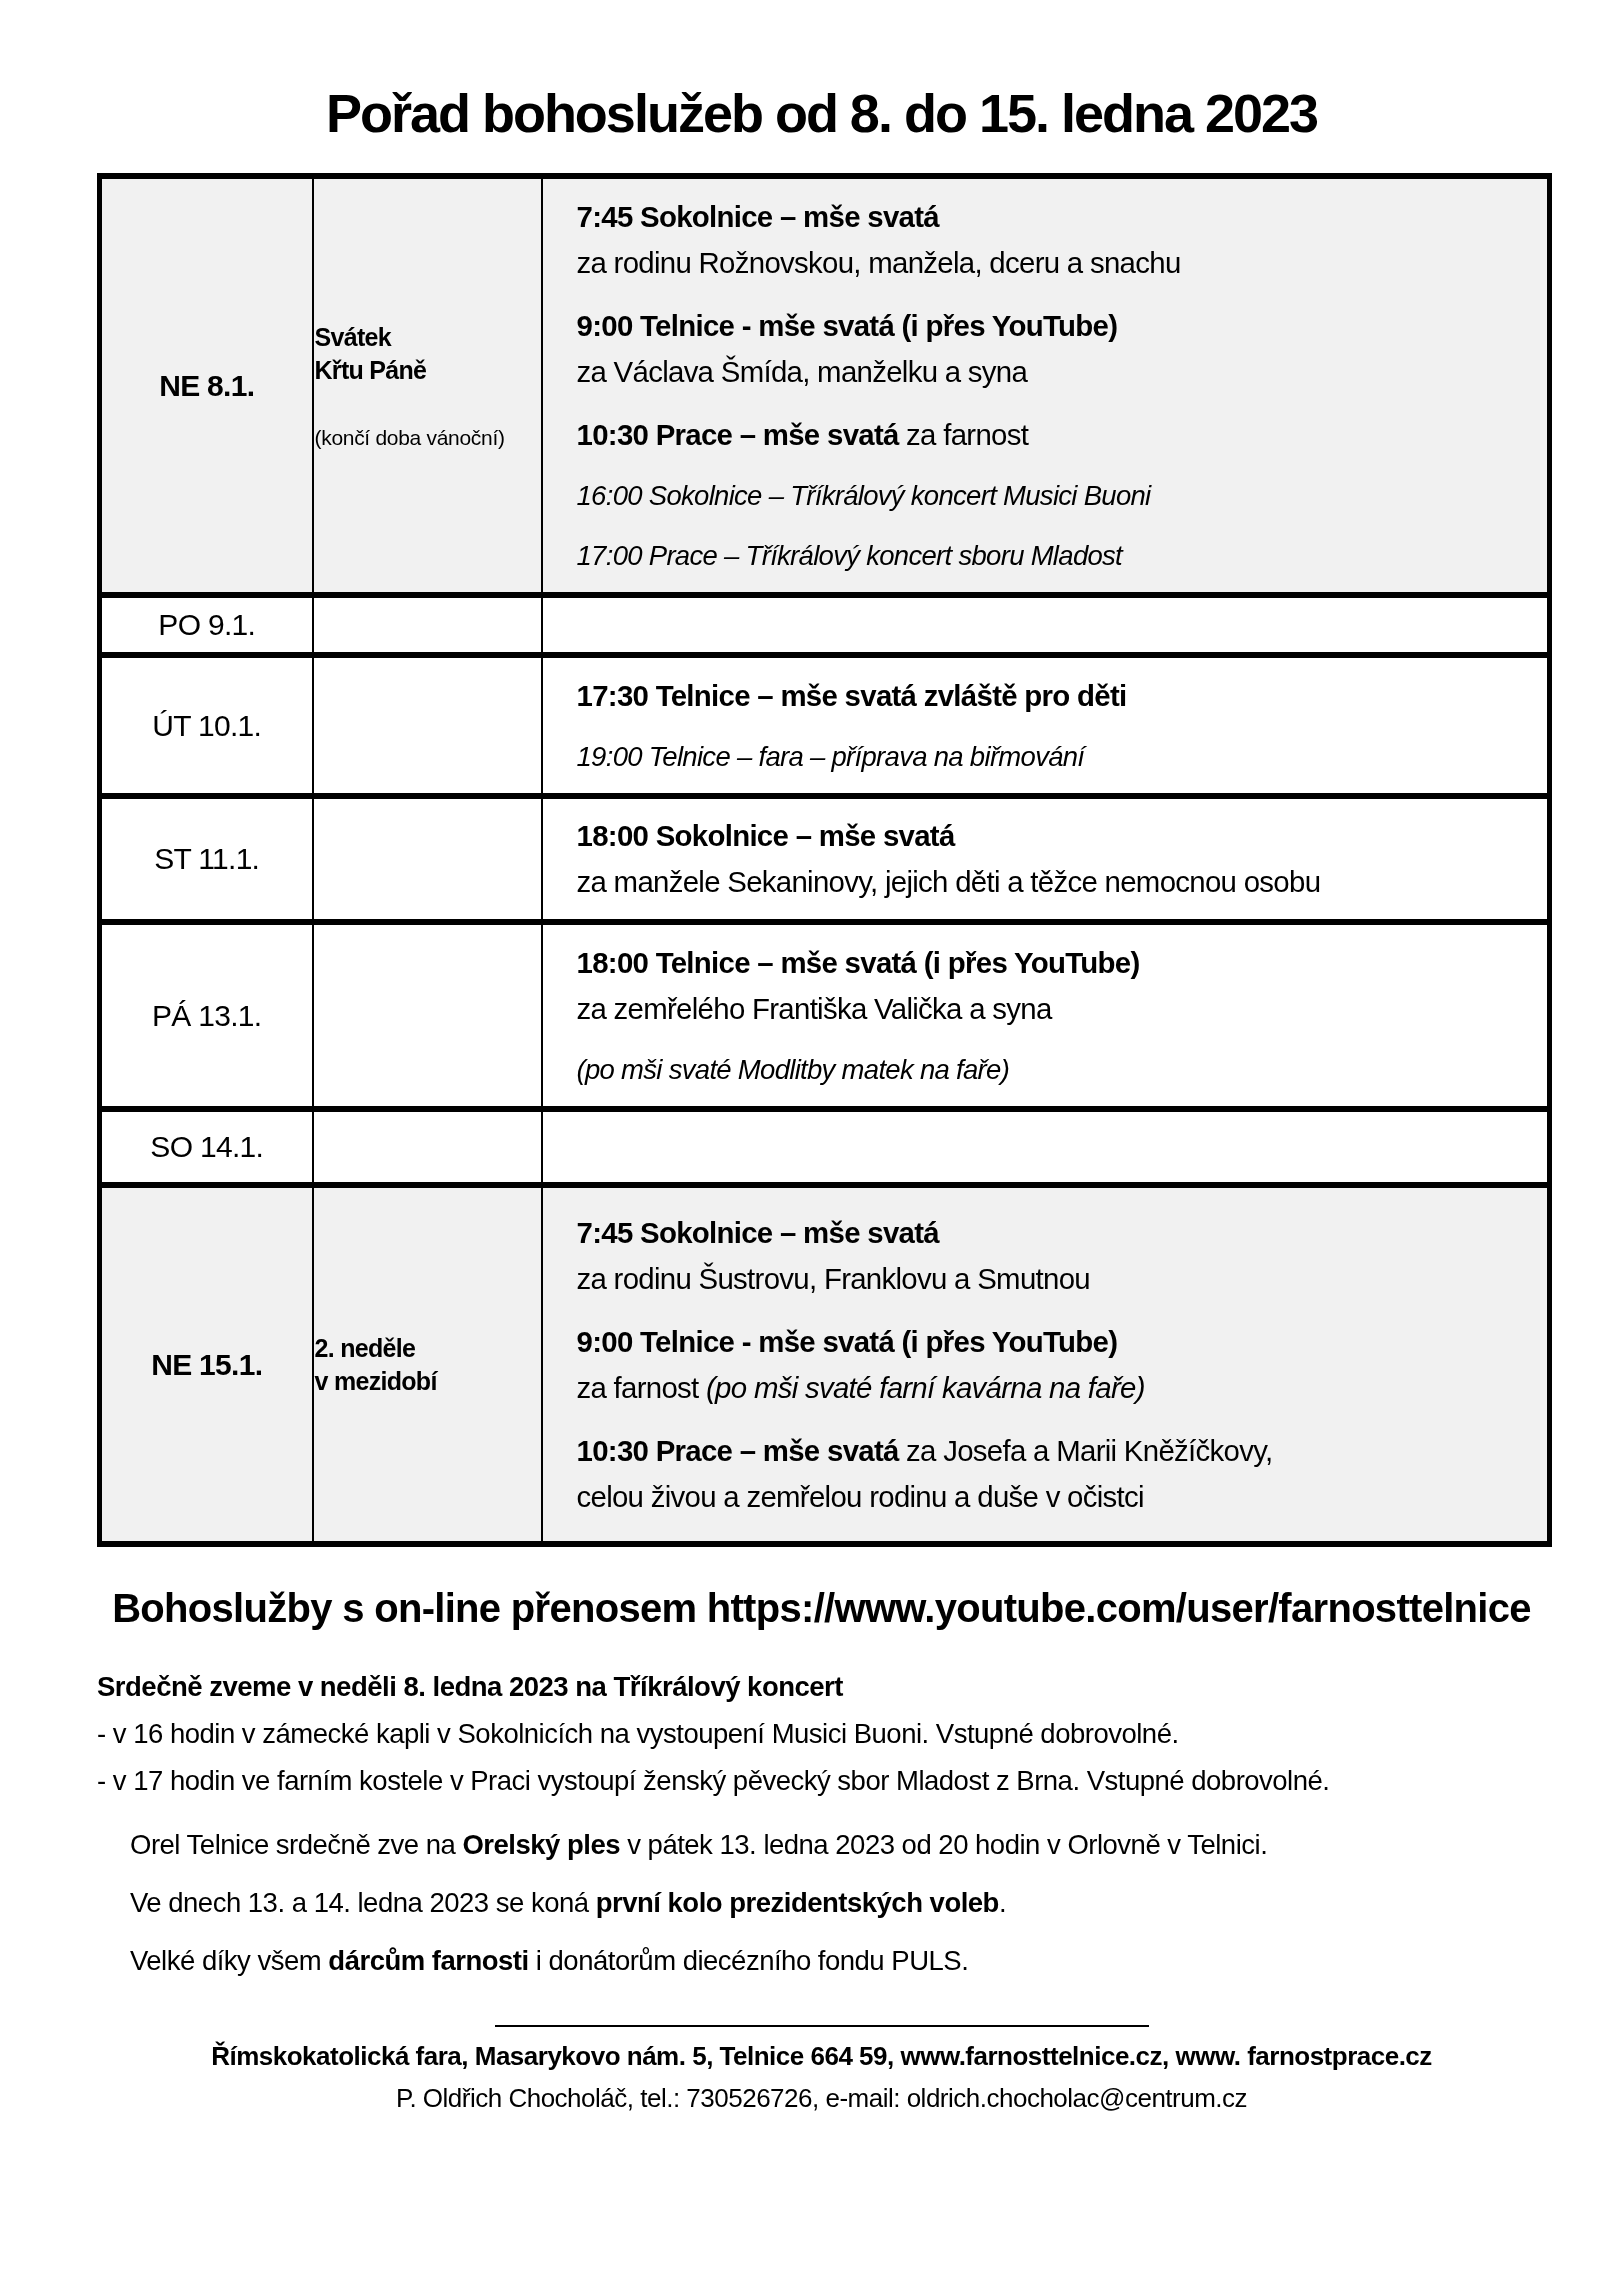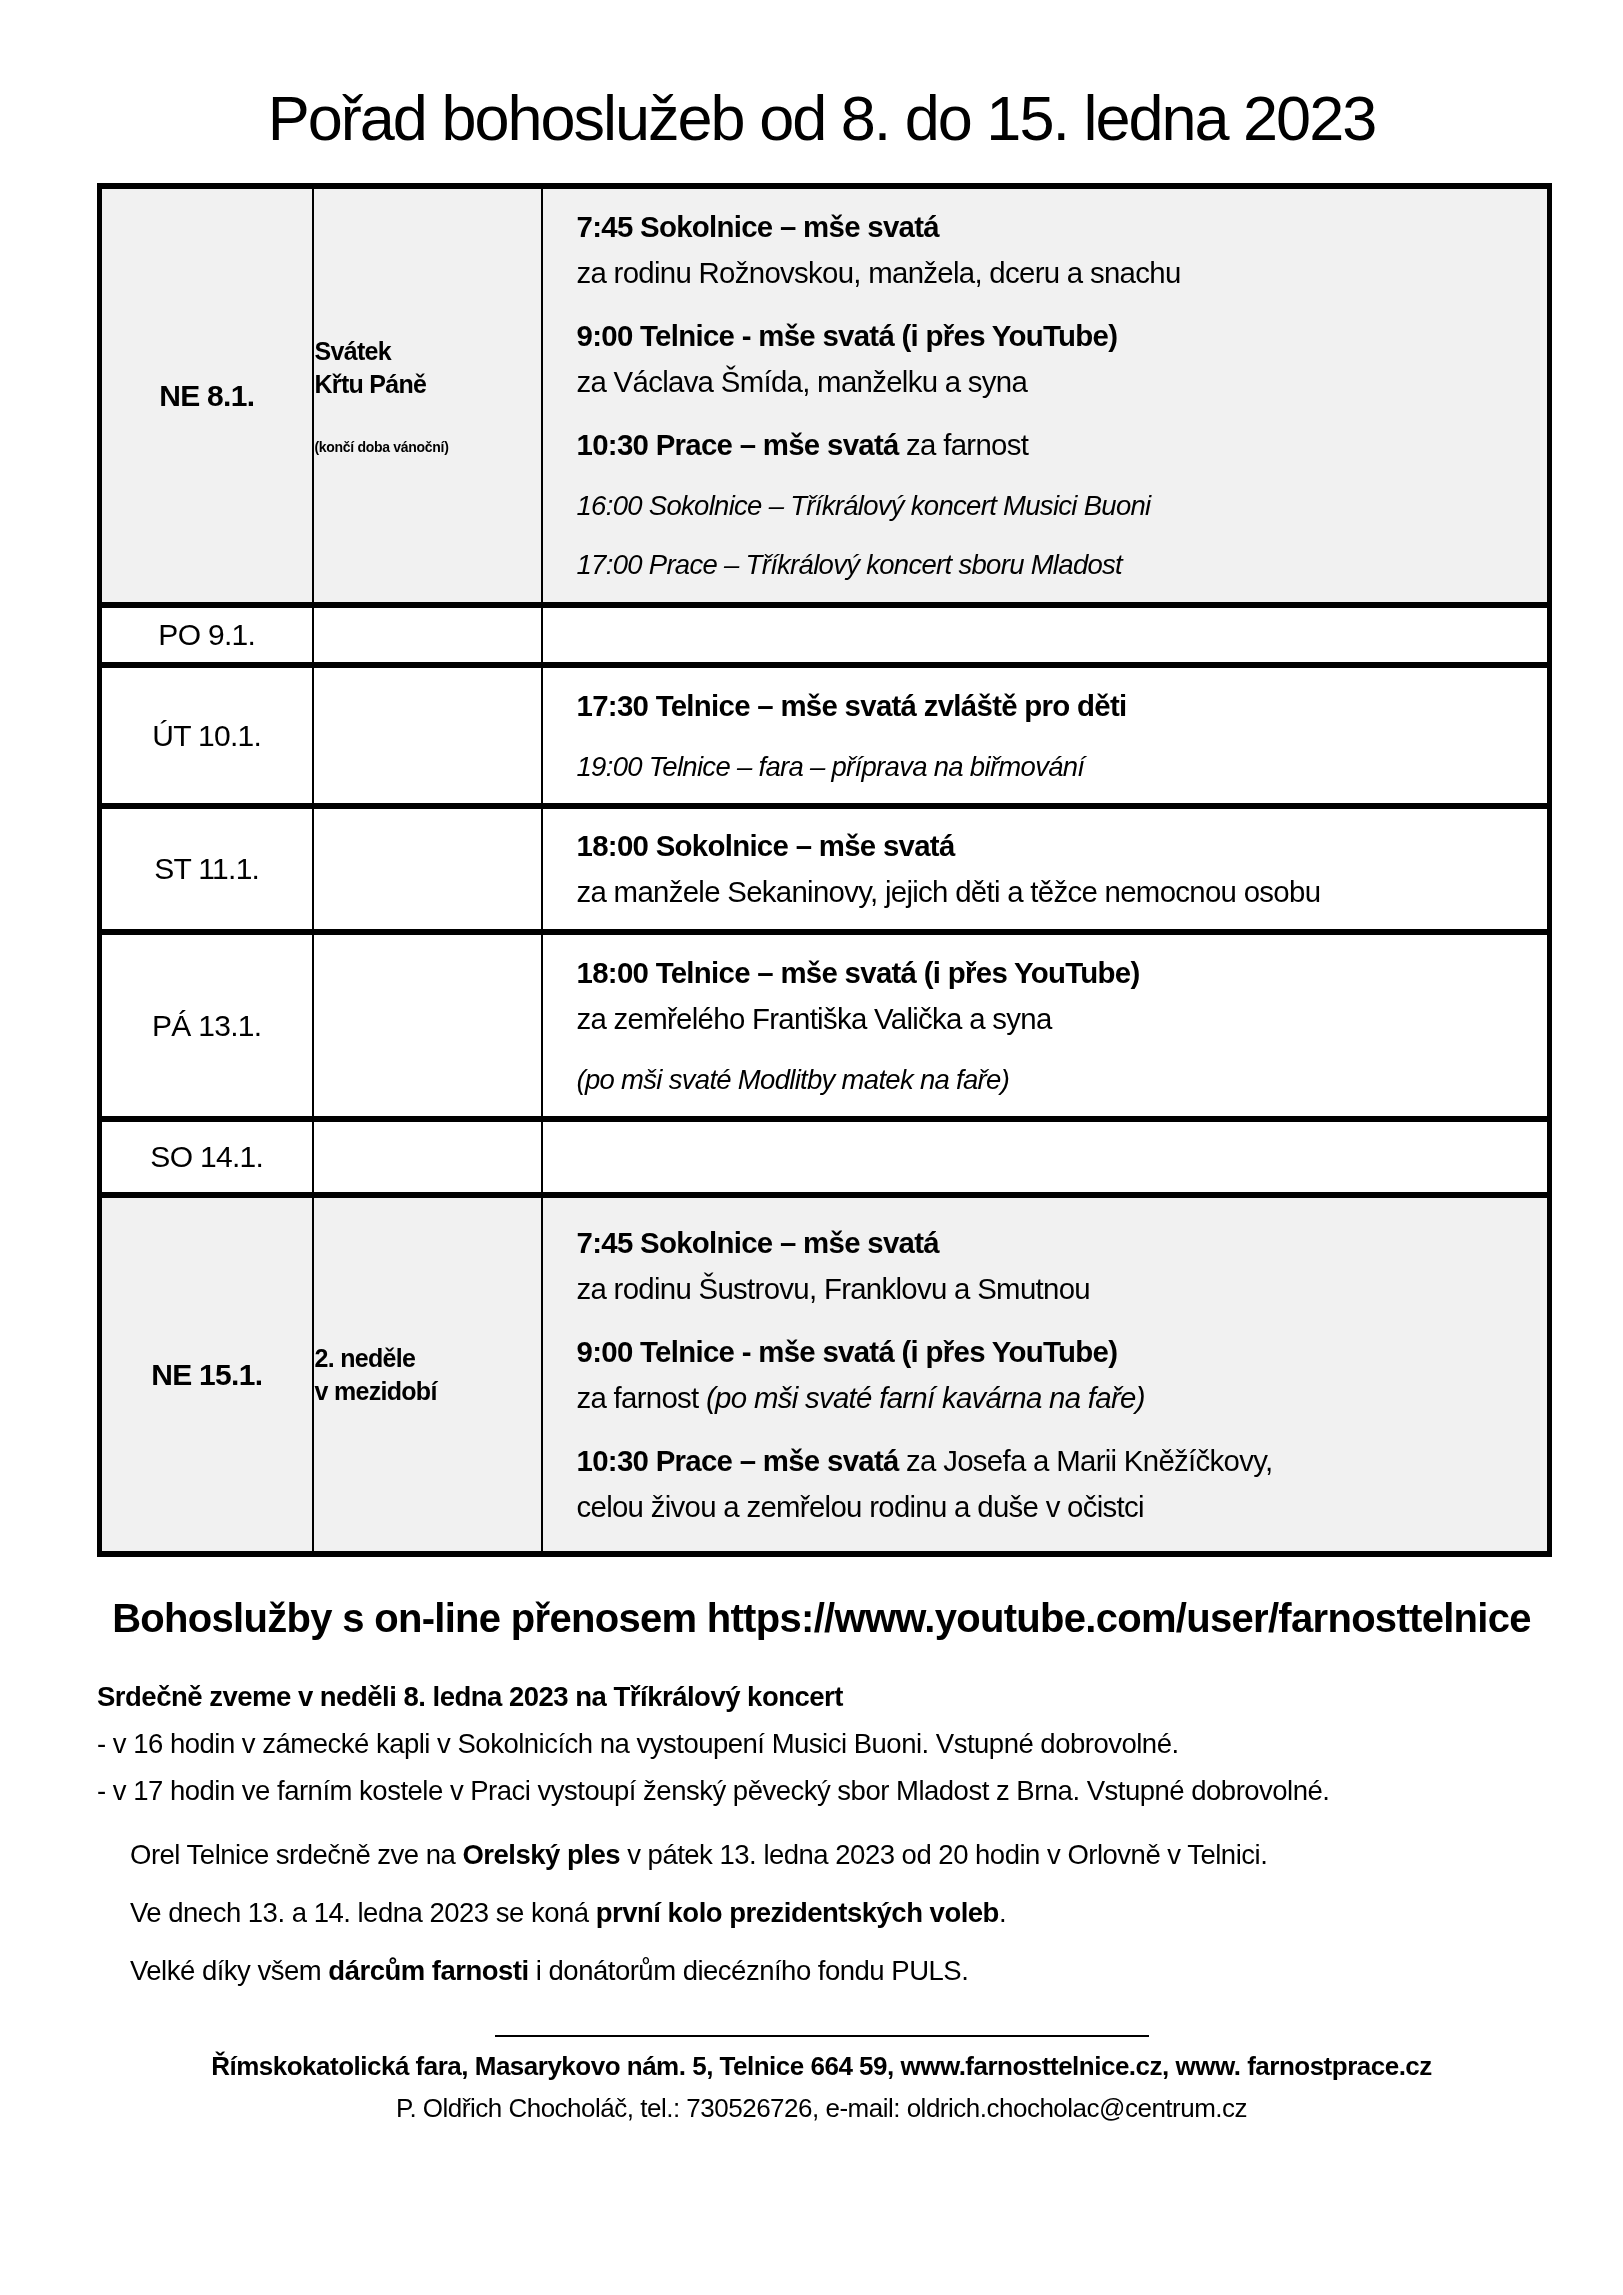--- a/index.html
+++ b/index.html
@@ -6,42 +6,42 @@
   body {
     width:1623px; height:2295px;
     background:#ffffff; color:#000;
     font-family:"Liberation Sans", sans-serif;
     overflow:hidden;
   }
   .page { box-sizing:border-box; width:1623px; height:2295px; padding:0 77px 0 97px; }
 
   h1.title {
     margin:84px 0 0 0;
-    font-size:63px; line-height:1.1;
-    font-weight:normal; text-align:center;
+    font-size:54px; line-height:1.1;
+    font-weight:bold; text-align:center;
     letter-spacing:-2px; white-space:nowrap;
   }
 
   table.schedule {
     margin-top:30px;
     border-collapse:collapse; table-layout:fixed;
     width:1450px;
     border:5.2px solid #000;
   }
   table.schedule td {
     border:2.6px solid #000;
     border-top-width:6.5px; border-bottom-width:6.5px;
     vertical-align:middle;
     box-sizing:border-box;
   }
   tr.sunday td { background:#f1f1f1; }
   td.day   { text-align:center; font-size:30px; letter-spacing:-0.7px; }
   tr.sunday td.day { font-weight:bold; }
   td.feast { text-align:left; font-size:25px; font-weight:bold; line-height:1.32; letter-spacing:-0.7px; }
-  .feast-note { margin-top:37px; font-size:14px; font-weight:bold; letter-spacing:-0.3px; }
+  .feast-note { margin-top:37px; font-size:21px; font-weight:normal; letter-spacing:-0.3px; }
   td.services { padding:14.4px 23.6px 14.4px 34px; font-size:29.4px; letter-spacing:-0.7px; }
   .entry { line-height:1.56; }
   .entry + .entry { margin-top:17px; }
   .entry.it { font-size:27.5px; }
   .seg-b { font-weight:bold; }
   .seg-i { font-style:italic; }
 
   .online {
     margin:39px 0 0 0; text-align:center;
     font-weight:bold; font-size:40px; letter-spacing:-0.7px;

